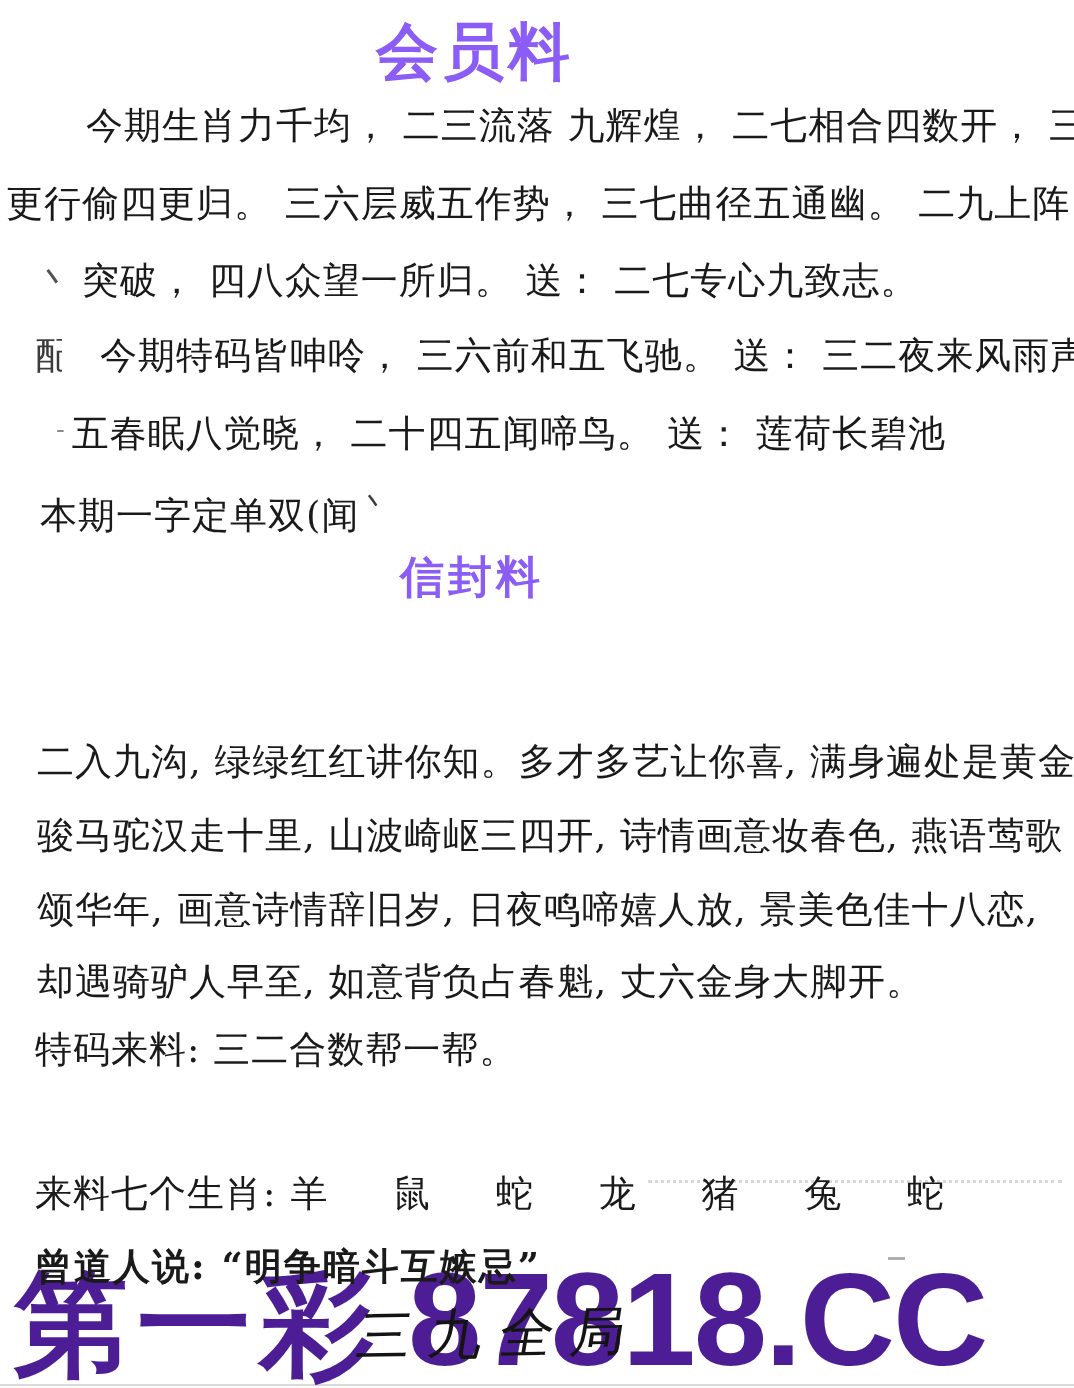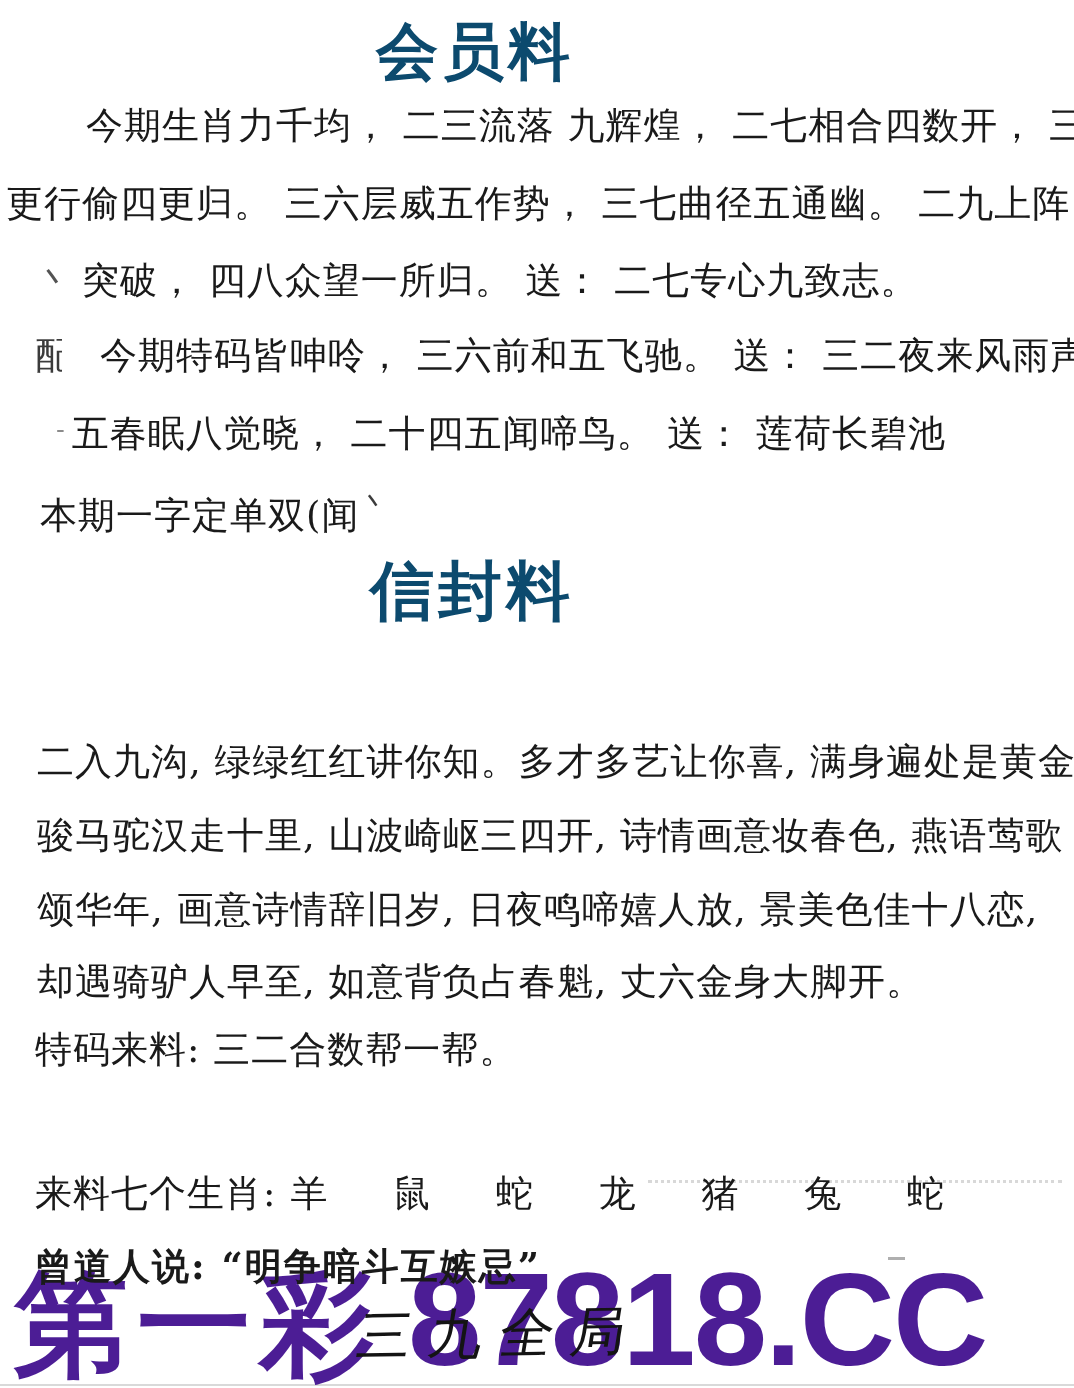--- a/index.html
+++ b/index.html
@@ -21,21 +21,21 @@
     color:#1a1a1a;
     z-index:3;
   }
   .big-title{
     position:absolute;
     left:0;width:950px;
     text-align:center;
     font-size:62px;
     font-weight:bold;
     letter-spacing:4px;
-    color:#0c4a6e;
+    color:#8b5cf6;
     z-index:3;
   }
   .cut-mark{opacity:.75;margin-right:8px;}
   .clipped-char{
     display:inline-block;overflow:hidden;
     width:27px;opacity:.85;vertical-align:bottom;
     margin-right:38px;
   }
   .faint-dash{opacity:.5;font-size:26px;vertical-align:8px;margin-right:6px;}
   .raised-mark{font-size:30px;vertical-align:14px;opacity:.85;}
@@ -85,21 +85,21 @@
   </div>
 
   <div class="line" style="top:412px;left:56px">
     <span class="faint-dash">-</span><span>五春眠八觉晓， 二十四五闻啼鸟。 送： 莲荷长碧池</span>
   </div>
 
   <div class="line" style="top:486px;left:40px">
     <span>本期一字定单双(闻</span><span class="raised-mark">丶</span>
   </div>
 
-  <div class="big-title" style="top:548px;width:944px;font-size:64px;">信封料</div>
+  <div class="big-title" style="top:548px;width:944px;font-size:44px;">信封料</div>
 
 
 
   <div class="line" style="top:740px;left:37px">二入九沟, 绿绿红红讲你知。多才多艺让你喜, 满身遍处是黄金,</div>
 
   <div class="line" style="top:814px;left:37px">骏马驼汉走十里, 山波崎岖三四开,  诗情画意妆春色, 燕语莺歌</div>
 
   <div class="line" style="top:888px;left:37px">颂华年, 画意诗情辞旧岁, 日夜鸣啼嬉人放,  景美色佳十八恋,</div>
 
   <div class="line" style="top:960px;left:37px">却遇骑驴人早至, 如意背负占春魁, 丈六金身大脚开。</div>

